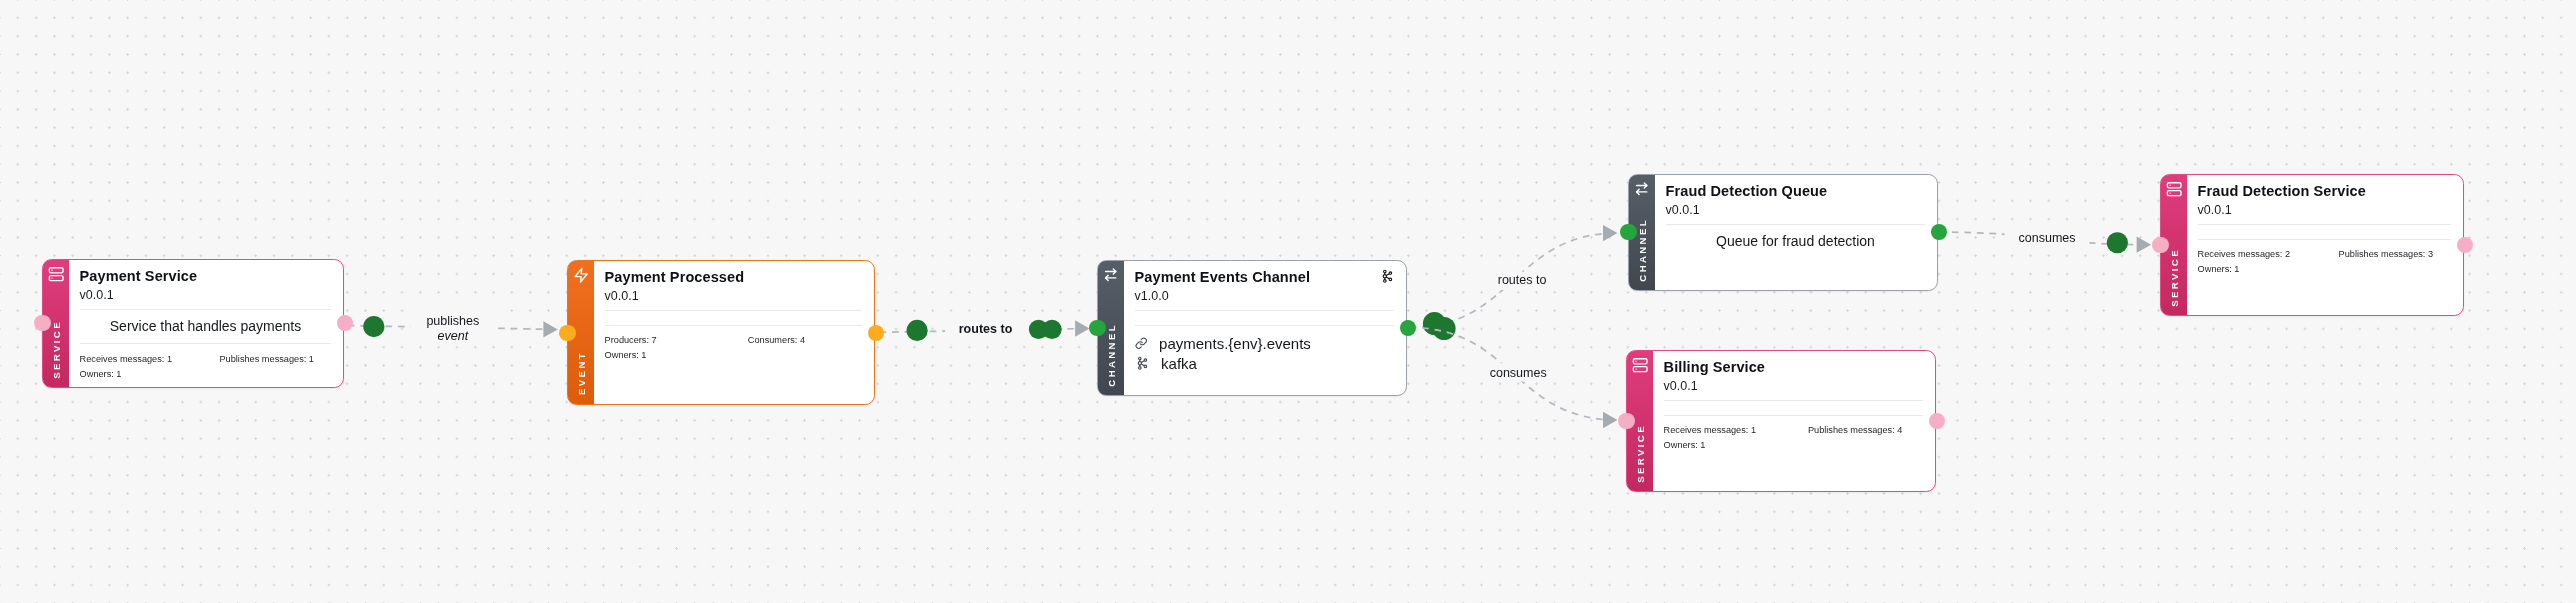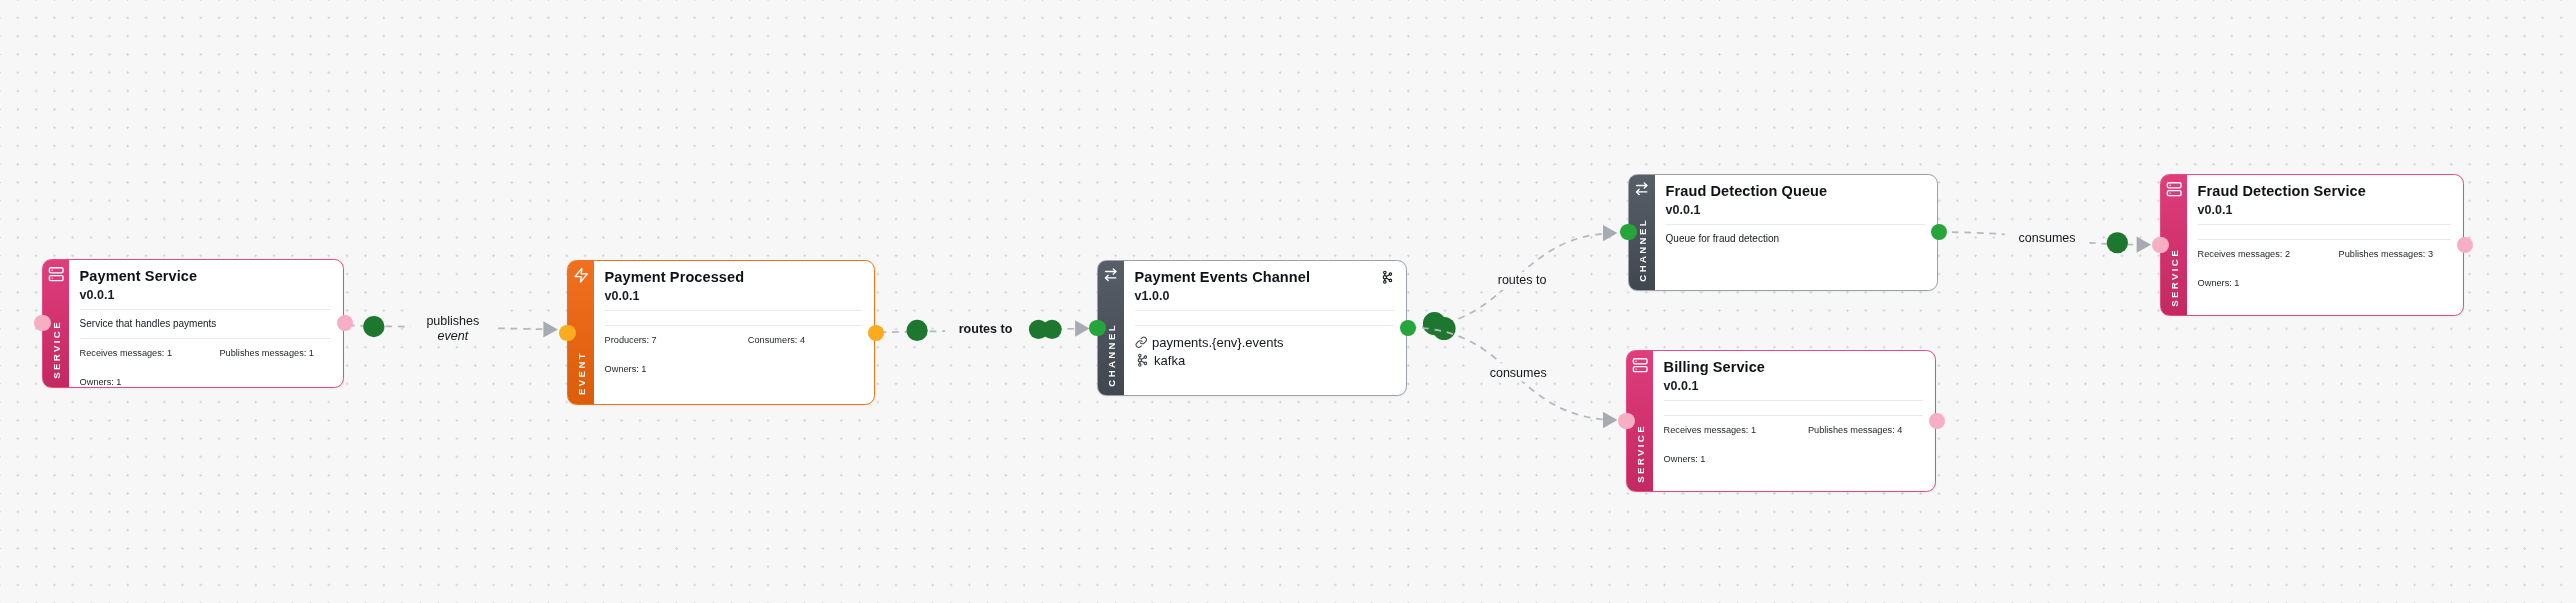--- a/index.html
+++ b/index.html
@@ -46,36 +46,36 @@
     color:#fff;
     user-select:none;
   }
   .content{
     flex:1;
     padding:7.7px 11.6px 7.7px 10.6px;
     display:flex;
     flex-direction:column;
     min-width:0;
   }
-  .title-row{display:flex;justify-content:space-between;align-items:flex-end;}
+  .title-row{display:flex;justify-content:space-between;align-items:flex-start;}
   .title{font-size:14.5px;font-weight:700;color:#0e1116;letter-spacing:0.1px;}
-  .version{font-size:12.5px;color:#181c22;margin-top:4.8px;font-weight:bold;}
+  .version{font-size:12.5px;color:#181c22;margin-top:4.8px;}
   .div{border:none;border-top:1px solid #e7e9ec;margin:6.7px 0;width:100%;}
-  .desc{font-size:10px;line-height:1.42;color:#15181d;}
+  .desc{font-size:14px;line-height:1.42;color:#15181d;text-align:center;}
   .stats{
     display:grid;
     grid-template-columns:1.25fr 1fr;
-    row-gap:19px;
+    row-gap:5px;
     font-size:9.2px;
     color:#23262b;
     margin-top:2.9px;
   }
   .meta{
-    display:flex;align-items:center;gap:5px;
-    font-size:13px;color:#15181d;margin-top:2.9px;
+    display:flex;align-items:center;gap:12px;
+    font-size:15px;color:#15181d;margin-top:2.9px;
   }
   .meta .micon{display:inline-flex;color:#3f454d;flex:0 0 auto;}
   .handle{
     position:absolute;
     width:16.4px;height:16.4px;
     border-radius:50%;
   }
   .hdr-icon{display:inline-flex;color:#101318;margin-left:7.7px;flex:0 0 auto;}
   .bar-icon{display:inline-flex;}
   .elabel{font-family:"Liberation Sans",sans-serif;font-size:13px;fill:#15181d;}

